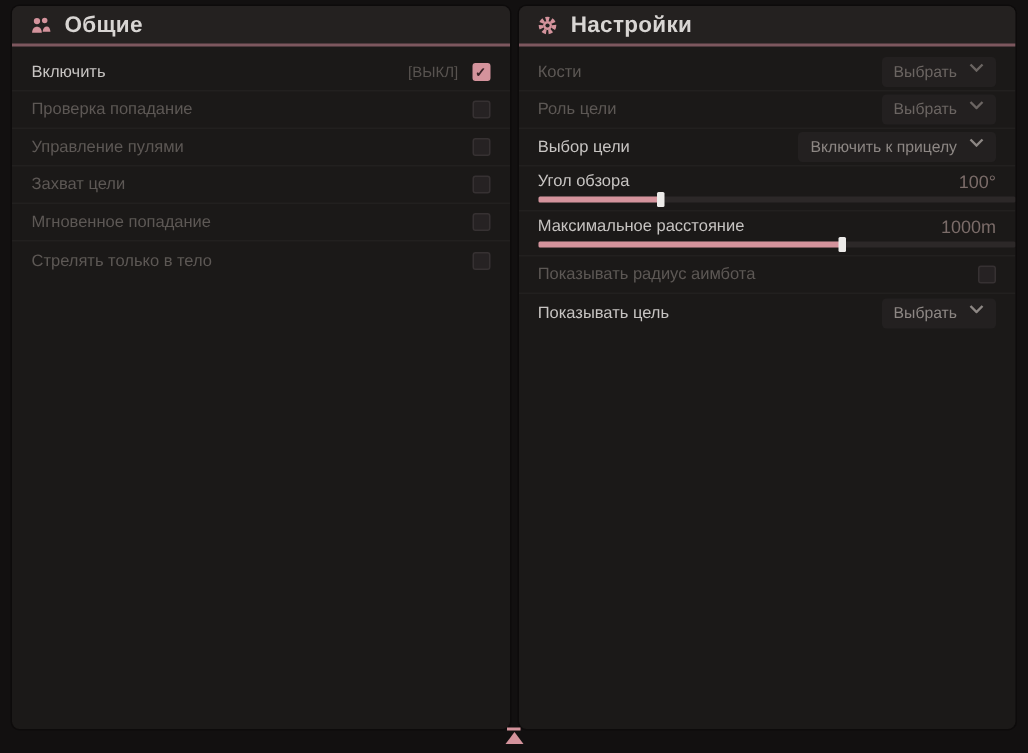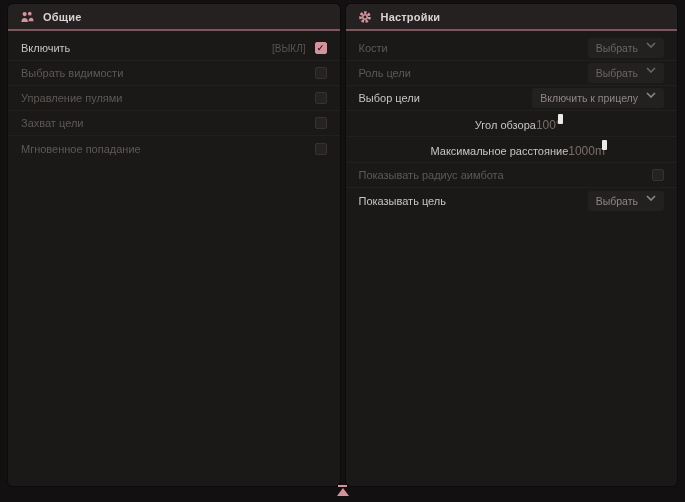--- a/index.html
+++ b/index.html
@@ -20,21 +20,21 @@
     display:flex; flex-direction:column;
     box-shadow:0 0 0 1px #0d0b0b;
   }
   .panel-header {
     height:27px; flex:0 0 27px;
     background:#242120;
     border-bottom:2px solid #7d575e;
     display:flex; align-items:center;
     padding:0 12px; gap:9px;
   }
-  .panel-title { font-size:11px; font-weight:bold; color:#d8d5d3; letter-spacing:.2px; }
+  .panel-title { font-size:15px; font-weight:bold; color:#d8d5d3; letter-spacing:.2px; }
   .panel-icon { width:14px; height:14px; display:inline-flex; }
   .panel-body { padding:5px 0 0 0; }
 
   .row {
     min-height:25px;
     display:flex; align-items:center;
     padding:0 13px;
     border-bottom:1px solid rgba(255,255,255,0.03);
   }
   .row:last-child { border-bottom:none; }
@@ -64,21 +64,21 @@
     padding:4px 8px;
     cursor:pointer;
   }
   .dropdown-value { font-size:10.5px; color:#8d8784; white-space:nowrap; }
   .row.dim .dropdown-value { color:#6b6562; }
   .chevron { width:10px; height:6px; display:inline-block; }
   .chevron polyline { stroke:#8d8784; stroke-width:1.6; fill:none; }
   .row.dim .chevron polyline { stroke:#6b6562; }
 
   .slider-row {
-    align-items:stretch; justify-content:center;
+    flex-direction:column; align-items:stretch; justify-content:center;
     padding-top:3px; padding-bottom:0; min-height:26px;
   }
   .slider-top { display:flex; align-items:center; justify-content:space-between; }
   .slider-value { font-size:12px; color:#7b6c69; }
   .slider-track {
     position:relative; height:4px;
     background:#2c2828; border-radius:1px;
     margin:3px -13px 5px 0;
     cursor:pointer;
   }
@@ -121,36 +121,41 @@
       </span>
       <span class="panel-title">Общие</span>
     </div>
     <div class="panel-body">
         <div class="row">
     <span class="row-label">Включить</span>
     <span class="suffix">[ВЫКЛ]</span>
     <span class="checkbox checked"></span>
   </div>
         <div class="row dim">
-    <span class="row-label">Выбрать видимости</span>
+    <span class="row-label">Проверка попадание</span>
 
     <span class="checkbox"></span>
   </div>
         <div class="row dim">
     <span class="row-label">Управление пулями</span>
 
     <span class="checkbox"></span>
   </div>
         <div class="row dim">
     <span class="row-label">Захват цели</span>
 
     <span class="checkbox"></span>
   </div>
         <div class="row dim">
     <span class="row-label">Мгновенное попадание</span>
+
+    <span class="checkbox"></span>
+  </div>
+        <div class="row dim">
+    <span class="row-label">Стрелять только в тело</span>
 
     <span class="checkbox"></span>
   </div>
       </div>
   </div>
 
   <div class="panel">
     <div class="panel-header">
       <span class="panel-icon">
         <svg viewBox="0 0 16 16" width="14" height="14">

